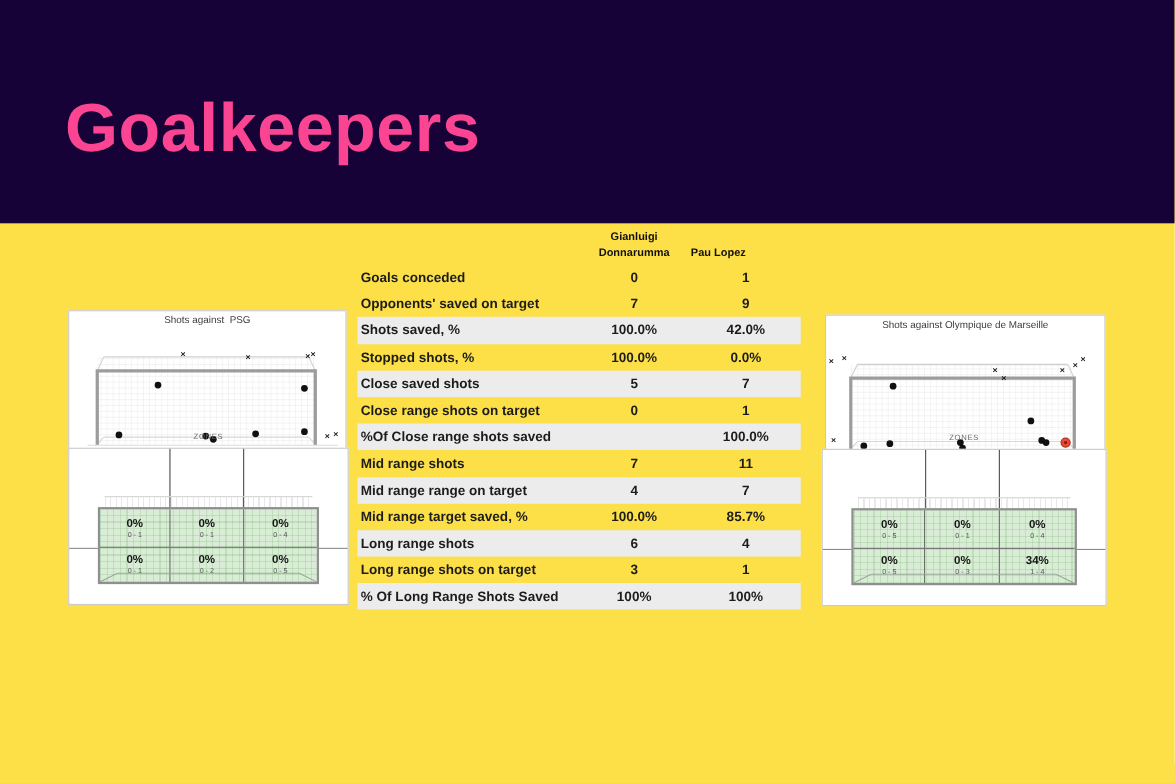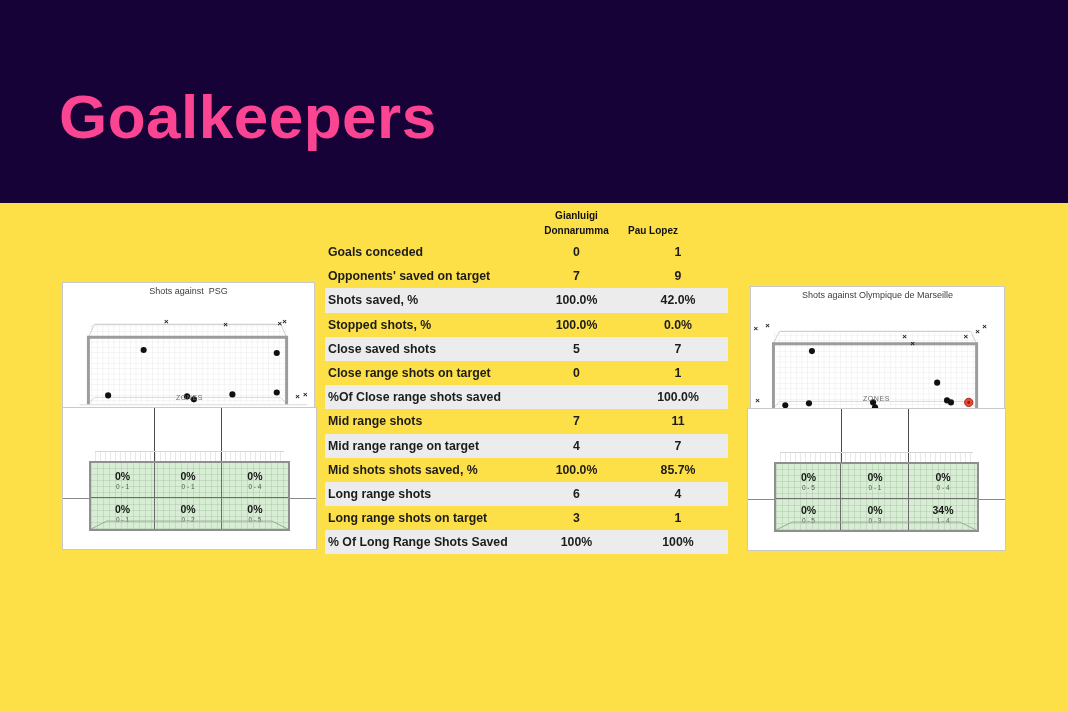--- a/index.html
+++ b/index.html
@@ -189,21 +189,21 @@
           <div class="tlabel">Mid range shots</div>
           <div class="tv">7</div>
           <div class="tv tv2">11</div>
         </div>
         <div class="trow striped">
           <div class="tlabel">Mid range range on target</div>
           <div class="tv">4</div>
           <div class="tv tv2">7</div>
         </div>
         <div class="trow">
-          <div class="tlabel">Mid shots shots saved, %</div>
+          <div class="tlabel">Mid range target saved, %</div>
           <div class="tv">100.0%</div>
           <div class="tv tv2">85.7%</div>
         </div>
         <div class="trow striped">
           <div class="tlabel">Long range shots</div>
           <div class="tv">6</div>
           <div class="tv tv2">4</div>
         </div>
         <div class="trow">
           <div class="tlabel">Long range shots on target</div>

